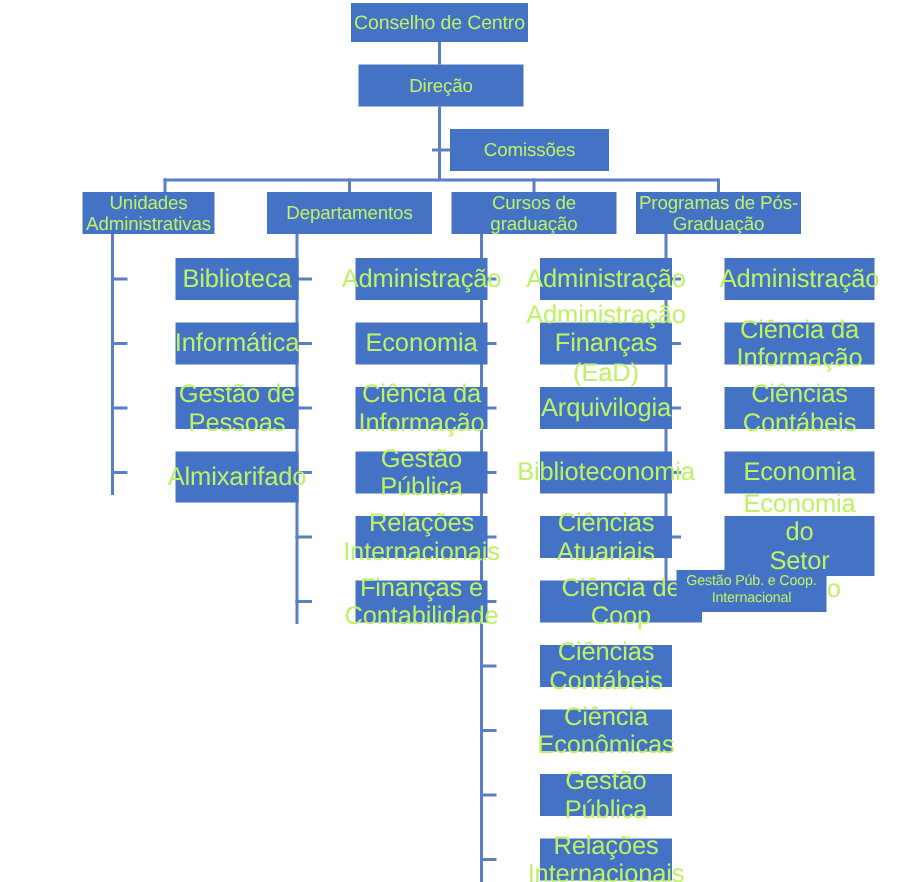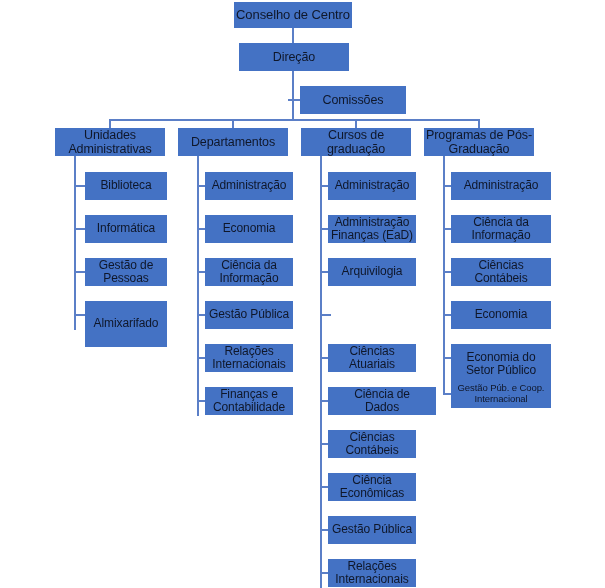--- a/index.html
+++ b/index.html
@@ -13,36 +13,36 @@
   #chart-root {
     position: relative;
     width: 605px;
     height: 588px;
     background: #ffffff;
     overflow: hidden;
   }
   .node {
     position: absolute;
     background: #4472C4;
-    color: #0f172a;
+    color: #bef264;
     display: flex;
     align-items: center;
     justify-content: center;
     text-align: center;
     line-height: 1.12;
     box-sizing: border-box;
     padding: 0 2px;
     font-size: 12.5px;
     letter-spacing: -0.1px;
     z-index: 3;
   }
   .node.root      { font-size: 13px; }
   .node.level2    { font-size: 12.5px; }
   .node.level3    { font-size: 12.5px; }
-  .node.leaf      { font-size: 12px; }
+  .node.leaf      { font-size: 17px; margin-left: 32px; }
   .node.tiny      { font-size: 9.5px; }
   .conn {
     position: absolute;
     background: #5B7FC7;
     z-index: 1;
   }
   .conn.v { width: 2px; }
   .conn.h { height: 2px; }
 </style>
 </head>
@@ -98,21 +98,21 @@
   <div class="conn h" style="left:443px; top:357px; width:11px;"></div>
   <div class="conn h" style="left:443px; top:393px; width:11px;"></div>
 
   <div class="node root" style="left:234px; top:2px; width:118px; height:26px;">Conselho de Centro</div>
 
   <div class="node level2" style="left:239px; top:43px; width:110px; height:28px;">Direção</div>
 
 
   <div class="node level2" style="left:300px; top:86px; width:106px; height:28px;">Comissões</div>
 
-  <div class="node level3" style="left:55px; top:128px; width:110px; height:28px;">
+  <div class="node level3" style="left:55px; top:128px; width:88px; height:28px;">
     <span>
       <span>Unidades</span><br><span>Administrativas</span>
     </span>
   </div>
 
   <div class="node level3" style="left:178px; top:128px; width:110px; height:28px;">
     <span>Departamentos</span>
   </div>
 
   <div class="node level3" style="left:301px; top:128px; width:110px; height:28px;">
@@ -129,21 +129,21 @@
 
   <div class="node leaf" style="left:85px; top:172px; width:82px; height:28px;">
     <span><span>Biblioteca</span></span>
   </div>
   <div class="node leaf" style="left:85px; top:215px; width:82px; height:28px;align-items:center;">
     <span><span>Informática</span></span>
   </div>
   <div class="node leaf" style="left:85px; top:258px; width:82px; height:28px;">
     <span><span>Gestão de</span><br><span>Pessoas</span></span>
   </div>
-  <div class="node leaf" style="left:85px; top:301px; width:82px; height:46px;">
+  <div class="node leaf" style="left:85px; top:301px; width:82px; height:34px;">
     <span><span>Almixarifado</span></span>
   </div>
 
   <div class="node leaf" style="left:205px; top:172px; width:88px; height:28px;">
     <span><span>Administração</span></span>
   </div>
   <div class="node leaf" style="left:205px; top:215px; width:88px; height:28px;">
     <span><span>Economia</span></span>
   </div>
   <div class="node leaf" style="left:205px; top:258px; width:88px; height:28px;">
@@ -161,25 +161,28 @@
 
   <div class="node leaf" style="left:328px; top:172px; width:88px; height:28px;">
     <span><span>Administração</span></span>
   </div>
   <div class="node leaf" style="left:328px; top:215px; width:88px; height:28px;">
     <span><span>Administração</span><br><span>Finanças (EaD)</span></span>
   </div>
   <div class="node leaf" style="left:328px; top:258px; width:88px; height:28px;">
     <span><span>Arquivilogia</span></span>
   </div>
+  <div class="node leaf" style="left:328px; top:301px; width:88px; height:28px;">
+    <span><span>Biblioteconomia</span></span>
+  </div>
   <div class="node leaf" style="left:328px; top:344px; width:88px; height:28px;">
     <span><span>Ciências</span><br><span>Atuariais</span></span>
   </div>
   <div class="node leaf" style="left:328px; top:387px; width:108px; height:28px;">
-    <span><span>Ciência de</span><br><span>Dados</span></span>
+    <span><span>Ciência de</span><br><span>Coop</span></span>
   </div>
   <div class="node leaf" style="left:328px; top:430px; width:88px; height:28px;">
     <span><span>Ciências</span><br><span>Contábeis</span></span>
   </div>
   <div class="node leaf" style="left:328px; top:473px; width:88px; height:28px;">
     <span><span>Ciência</span><br><span>Econômicas</span></span>
   </div>
   <div class="node leaf" style="left:328px; top:516px; width:88px; height:28px;">
     <span><span>Gestão Pública</span></span>
   </div>

